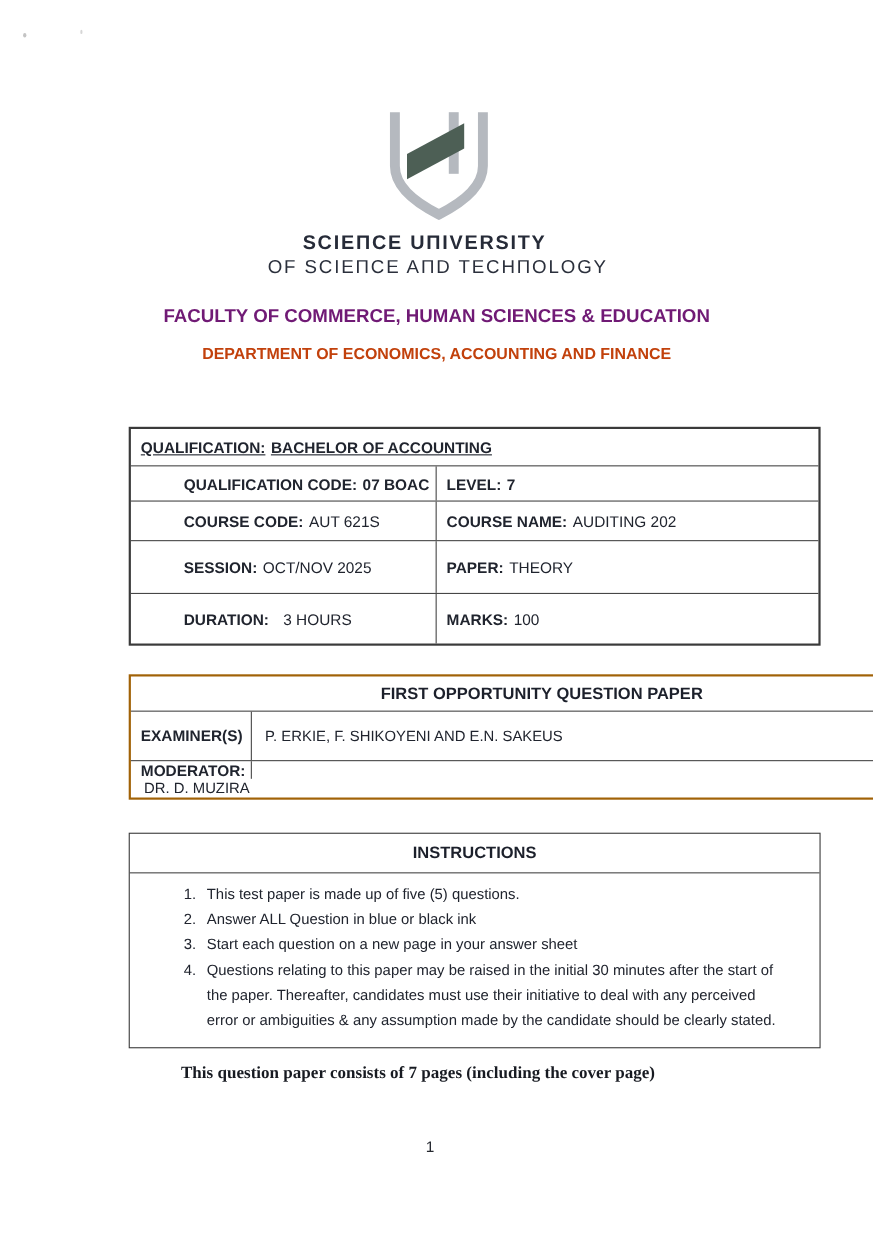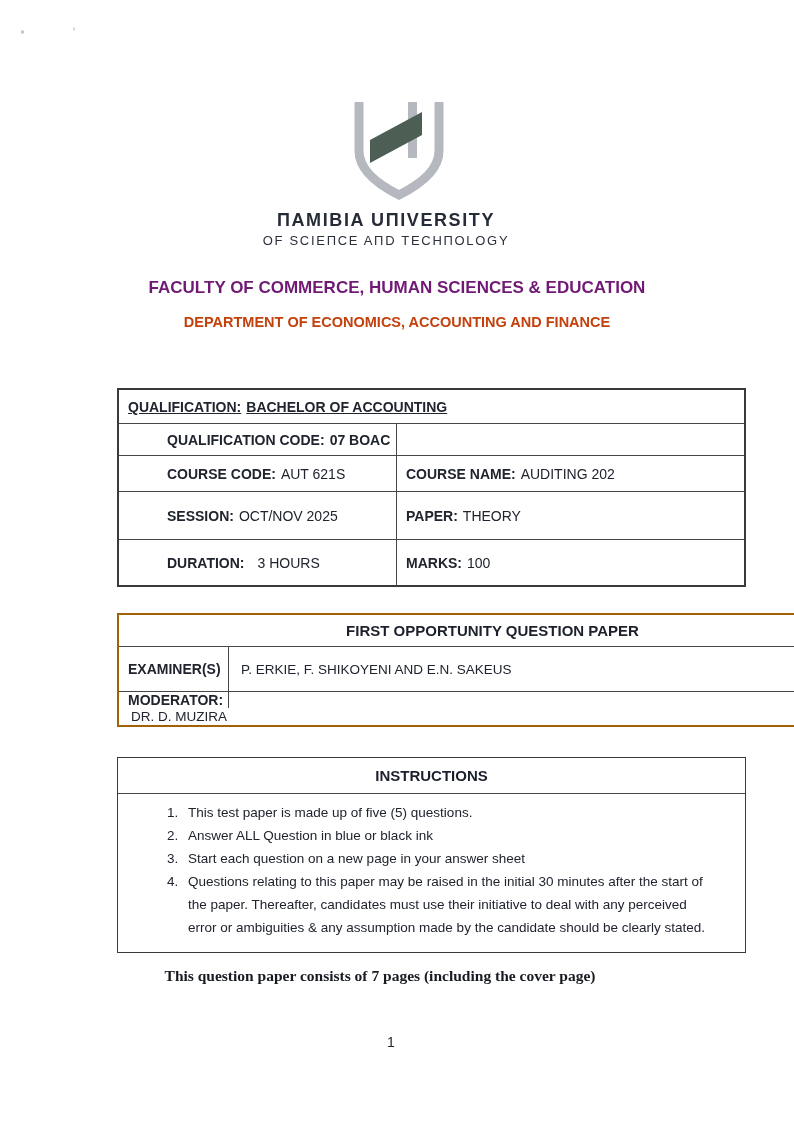--- a/index.html
+++ b/index.html
@@ -13,22 +13,22 @@
   .speck.s2{left:73px;top:27px;width:2px;height:4px;opacity:.7;}
 
   .logo{position:absolute;left:348px;top:99px;width:102px;height:101px;}
   .logo svg{width:100%;height:100%;}
 
   .wordmark1{
     position:absolute;top:210px;left:0;width:772px;text-align:center;
     font-size:18px;font-weight:bold;letter-spacing:1.6px;color:#262b38;
   }
   .wordmark2{
-    position:absolute;top:233px;left:0;width:772px;text-align:center;
-    font-size:13px;font-weight:500;letter-spacing:1.7px;color:#2b303c;
+    position:absolute;top:233px;left:12px;width:772px;text-align:center;
+    font-size:17px;font-weight:500;letter-spacing:1.7px;color:#2b303c;
   }
   .faculty{
     position:absolute;top:278px;left:0;width:794px;text-align:center;
     font-size:17px;font-weight:bold;color:#701a75;
   }
   .dept{
     position:absolute;top:314px;left:0;width:794px;text-align:center;
     font-size:14.5px;font-weight:bold;color:#c2410c;
   }
 
@@ -98,37 +98,41 @@
   <span class="speck s2"></span>
 
   <div class="logo">
     <svg viewBox="0 0 102 101">
       <path d="M11 3 V52 Q11 76 51 96 Q91 76 91 52 V3" fill="none" stroke="#b5b9bf" stroke-width="9"></path>
       <rect x="60" y="3" width="9" height="56" fill="#b5b9bf"></rect>
       <polygon points="22,64 22,41 74,13 74,36" fill="#4d5f55"></polygon>
     </svg>
   </div>
 
-  <div class="wordmark1">ПAMIBIA UПIVERSITY</div>
+  <div class="wordmark1">SCIEПCE UПIVERSITY</div>
   <div class="wordmark2">OF SCIEПCE AПD TECHПOLOGY</div>
 
   <div class="faculty">FACULTY OF COMMERCE, HUMAN SCIENCES &amp; EDUCATION</div>
   <div class="dept">DEPARTMENT OF ECONOMICS, ACCOUNTING AND FINANCE</div>
 
   <div class="ctable">
     <div class="crow r1">
       <div class="cell full">
         <span class="lbl">QUALIFICATION:</span>
         <span class="val bold">BACHELOR OF ACCOUNTING</span>
       </div>
     </div>
     <div class="crow r2">
       <div class="cell c1">
         <span class="lbl">QUALIFICATION CODE:</span>
         <span class="val bold">07 BOAC</span>
+      </div>
+      <div class="cell c2">
+        <span class="lbl">LEVEL:</span>
+        <span class="val bold">7</span>
       </div>
     </div>
     <div class="crow r3">
       <div class="cell c1">
         <span class="lbl">COURSE CODE:</span>
         <span class="val">AUT 621S</span>
       </div>
       <div class="cell c2">
         <span class="lbl">COURSE NAME:</span>
         <span class="val">AUDITING 202</span>

